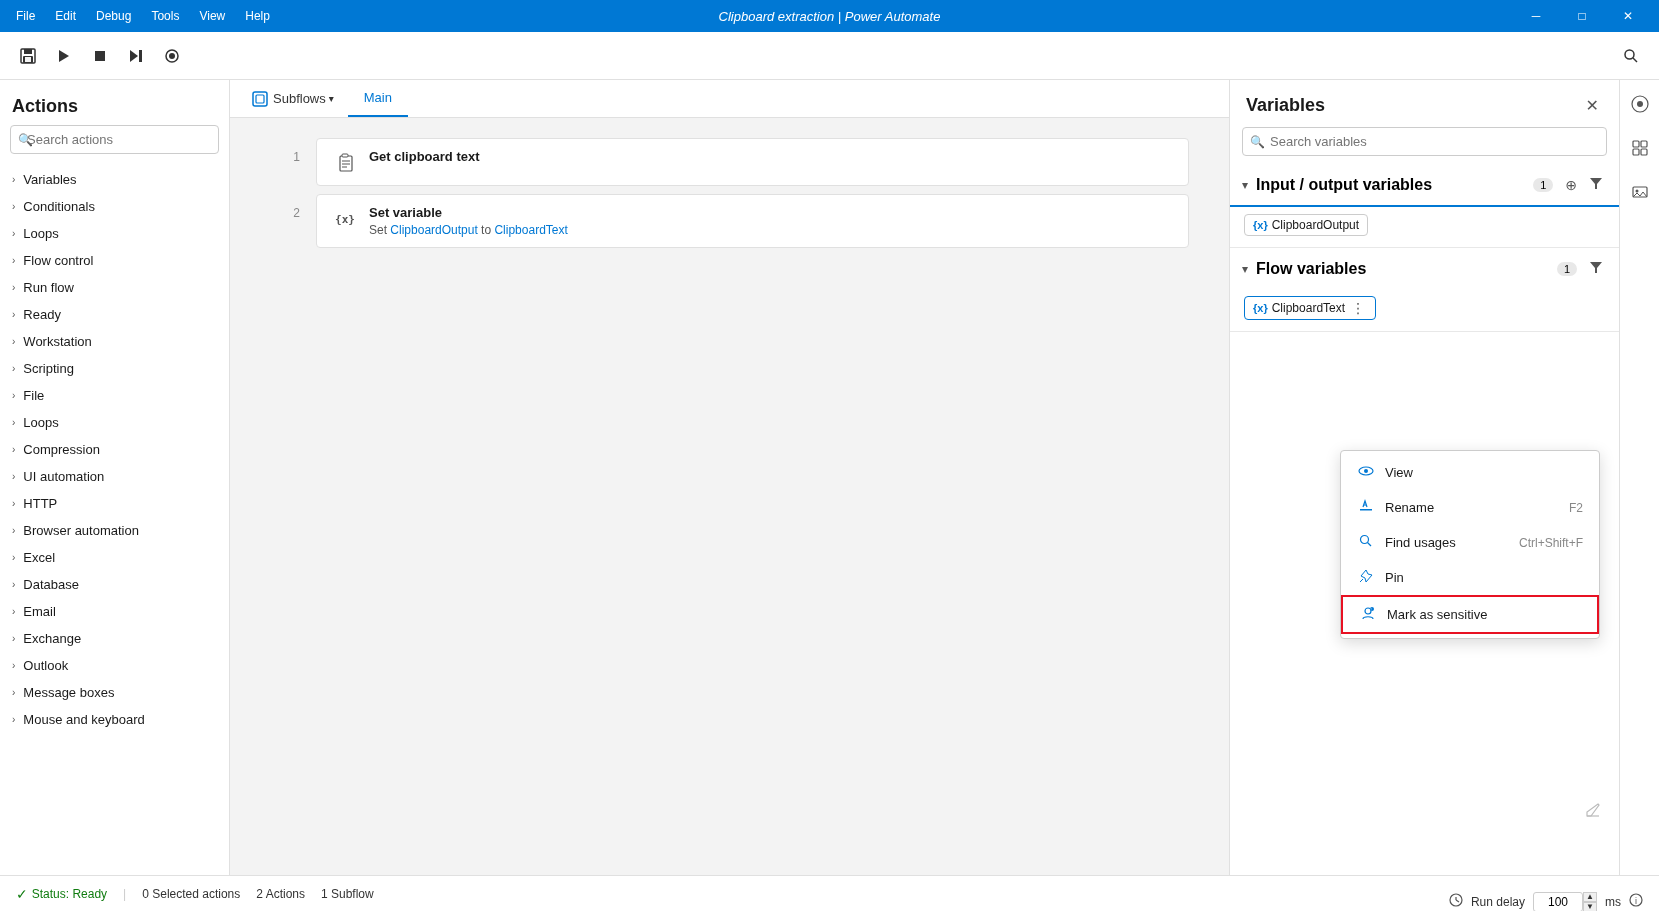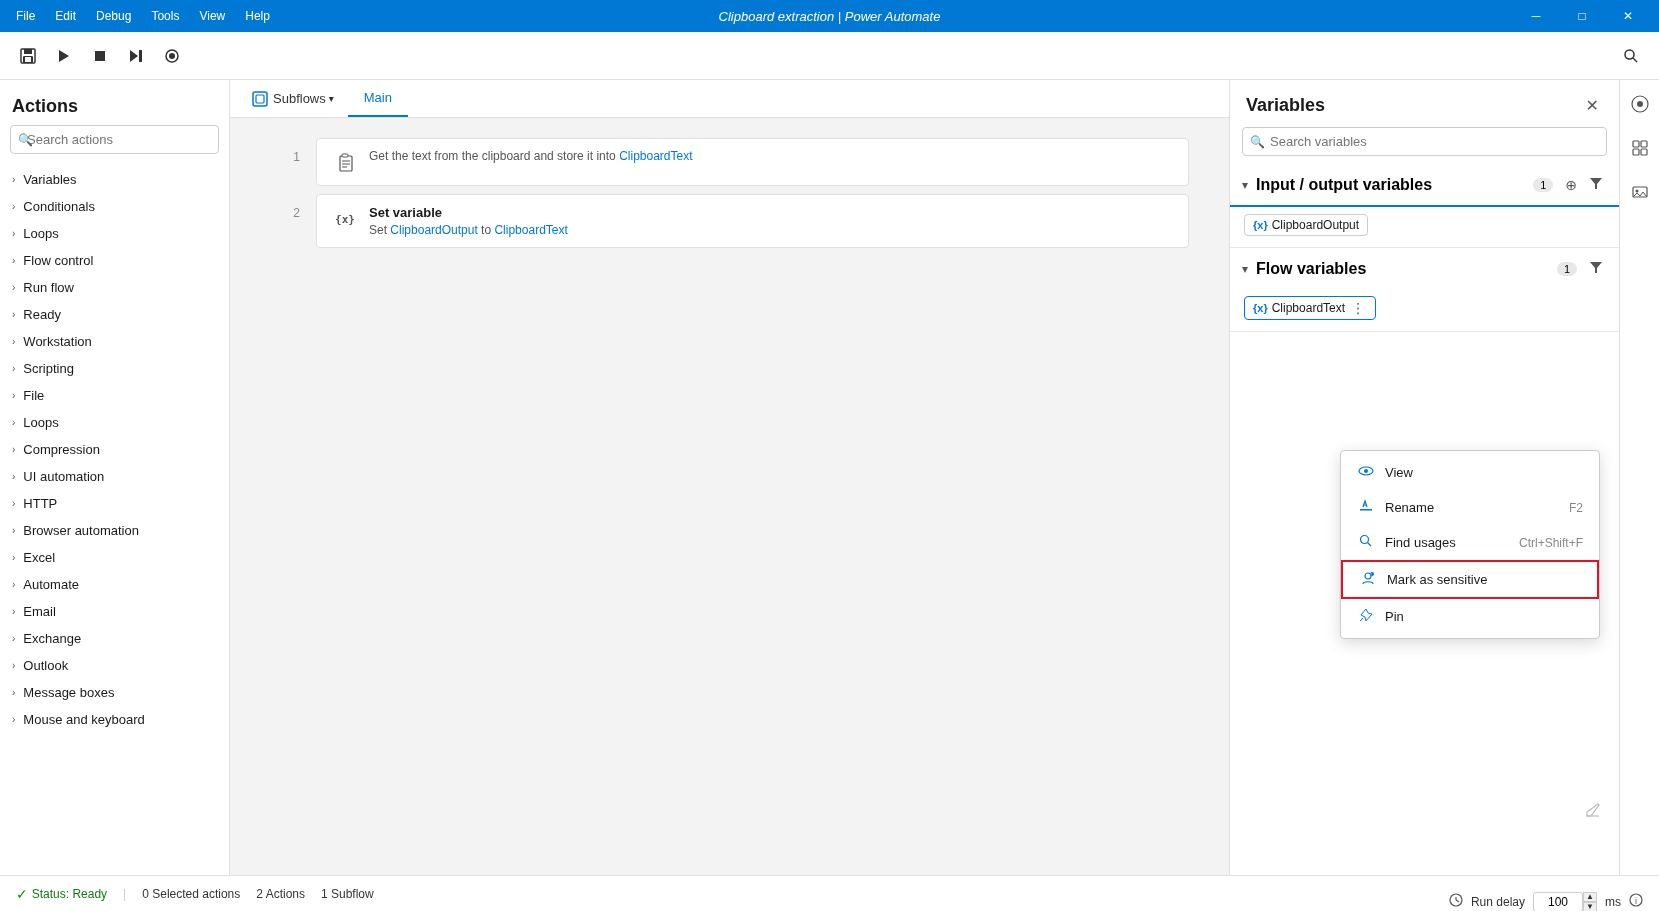--- a/index.html
+++ b/index.html
@@ -518,21 +518,21 @@
         <div class="action-category">
             <span class="chevron">›</span>
             <span>Browser automation</span>
           </div>
         <div class="action-category">
             <span class="chevron">›</span>
             <span>Excel</span>
           </div>
         <div class="action-category">
             <span class="chevron">›</span>
-            <span>Automate</span>
+            <span>Database</span>
           </div>
         <div class="action-category">
             <span class="chevron">›</span>
             <span>Email</span>
           </div>
         <div class="action-category">
             <span class="chevron">›</span>
             <span>Exchange</span>
           </div>
         <div class="action-category">
@@ -573,24 +573,21 @@
             <div class="flow-action-icon">
               <svg width="20" height="20" viewBox="0 0 20 20" fill="none">
                   <rect x="5" y="3" width="12" height="15" rx="1" stroke="#555" stroke-width="1.2"></rect>
                   <rect x="7" y="1" width="6" height="3" rx="1" fill="#fff" stroke="#555" stroke-width="1"></rect>
                   <line x1="7" y1="8" x2="15" y2="8" stroke="#555" stroke-width="1"></line>
                   <line x1="7" y1="11" x2="15" y2="11" stroke="#555" stroke-width="1"></line>
                   <line x1="7" y1="14" x2="12" y2="14" stroke="#555" stroke-width="1"></line>
                 </svg>
             </div>
             <div class="flow-action-content">
-              <div class="flow-action-desc">
-                <span>Get the text from the clipboard and store it into</span>
-                <a class="flow-action-link">ClipboardText</a>
-              </div>
+              <div class="flow-action-title">Get clipboard text</div>
             </div>
           </div>
         </div>
 
         <div class="flow-action">
           <div class="flow-line-number">2</div>
           <div class="flow-action-card">
             <div class="flow-action-icon">
               <span style="font-family:monospace;font-size:11px;font-weight:bold;color:#555;">{x}</span>
             </div>
@@ -689,39 +686,39 @@
         <div class="context-menu-item">
           <span class="item-icon">
             <svg width="16" height="16" viewBox="0 0 16 16">
                 <circle cx="6.5" cy="6.5" r="4" stroke="#0078d4" stroke-width="1.2" fill="none"></circle>
                 <line x1="9.5" y1="9.5" x2="13" y2="13" stroke="#0078d4" stroke-width="1.2"></line>
               </svg>
           </span>
           <span>Find usages</span>
           <span class="item-shortcut">Ctrl+Shift+F</span>
         </div>
+        <div class="context-menu-item">
+          <span class="item-icon">
+            <svg width="16" height="16" viewBox="0 0 16 16">
+                <path d="M8,2 L10,6 L14,7 L8,14 L7,10 L3,8 Z" stroke="#0078d4" stroke-width="1" fill="none"></path>
+                <line x1="5" y1="11" x2="2" y2="14" stroke="#0078d4" stroke-width="1"></line>
+              </svg>
+          </span>
+          <span>Pin</span>
+        </div>
         <div class="context-menu-item highlighted" style="border: 2px solid #e81123; margin: 0 0;">
           <span class="item-icon">
             <svg width="16" height="16" viewBox="0 0 16 16">
                 <circle cx="8" cy="6" r="3" stroke="#0078d4" stroke-width="1.2" fill="none"></circle>
                 <path d="M3,14 C3,11 13,11 13,14" stroke="#0078d4" stroke-width="1.2" fill="none"></path>
                 <circle cx="12" cy="4" r="2" fill="#0078d4"></circle>
                 <text x="11" y="5.5" font-size="4" fill="white" text-anchor="middle">!</text>
               </svg>
           </span>
           <span>Mark as sensitive</span>
-        </div>
-        <div class="context-menu-item">
-          <span class="item-icon">
-            <svg width="16" height="16" viewBox="0 0 16 16">
-                <path d="M8,2 L10,6 L14,7 L8,14 L7,10 L3,8 Z" stroke="#0078d4" stroke-width="1" fill="none"></path>
-                <line x1="5" y1="11" x2="2" y2="14" stroke="#0078d4" stroke-width="1"></line>
-              </svg>
-          </span>
-          <span>Pin</span>
         </div>
       </div>
 
       <div style="position:absolute; bottom: 48px; right: 12px;">
         <button class="var-section-btn" title="Clear" style="font-size:18px; color:#aaa;">
           <svg width="20" height="20" viewBox="0 0 20 20">
               <path d="M15,4 L16,5 L8,16 L4,16 L4,12 Z" stroke="#bbb" stroke-width="1.2" fill="none"></path>
               <line x1="4" y1="16" x2="16" y2="16" stroke="#bbb" stroke-width="1.2"></line>
             </svg>
         </button>

